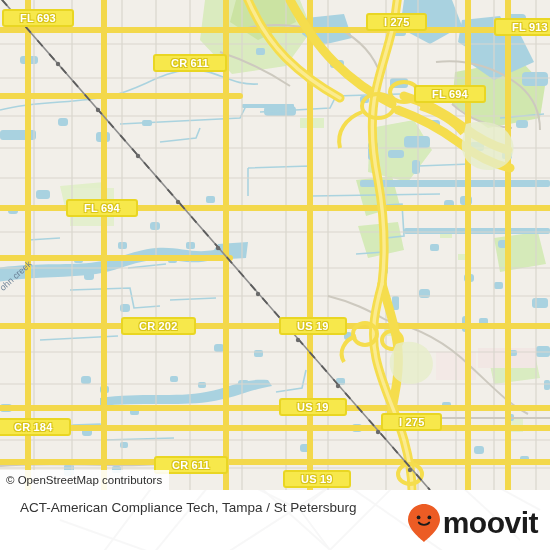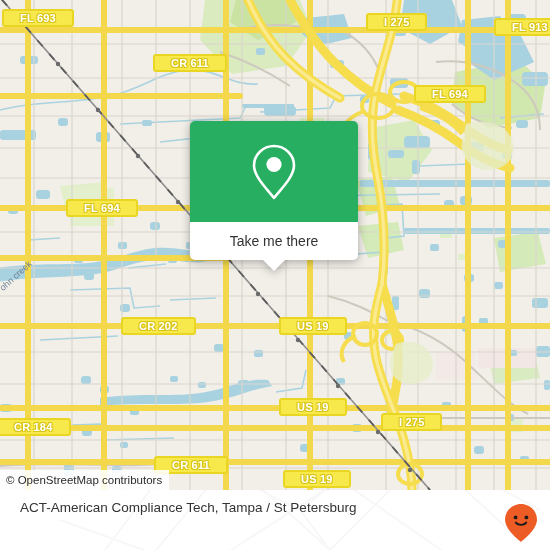--- a/index.html
+++ b/index.html
@@ -436,32 +436,20 @@
     <div class="shield" style="left:121px;top:317px;">CR 202</div>
     <div class="shield" style="left:279px;top:317px;">US 19</div>
     <div class="shield" style="left:279px;top:398px;">US 19</div>
     <div class="shield" style="left:381px;top:413px;">I 275</div>
     <div class="shield" style="left:-4px; top:418px;">CR 184</div>
     <div class="shield" style="left:154px;top:456px;">CR 611</div>
     <div class="shield" style="left:283px;top:470px;">US 19</div>
 
     <div class="water-label" style="left:1px; top:284px; transform:rotate(-42deg);">ohn creek</div>
 
-    <div id="popup">
-      <div id="popup-header">
-        <svg width="48" height="60" viewBox="0 0 48 60">
-          <path d="M24 4 C13 4 4 12.8 4 23.6 C4 35 18 48 24 56 C30 48 44 35 44 23.6 C44 12.8 35 4 24 4 Z" fill="none" stroke="#ffffff" stroke-width="2.6" stroke-linejoin="round"></path>
-          <circle cx="24" cy="22.5" r="7.6" fill="#ffffff"></circle>
-        </svg>
-      </div>
-      <div id="popup-footer">
-        <span id="popup-footer-label">Take me there</span>
-        <div id="popup-pointer"></div>
-      </div>
-    </div>
 
     <div id="attribution">© OpenStreetMap contributors</div>
   </div>
 
   <div id="footer">
     <svg id="footer-watermark" viewBox="0 0 550 180">
       <g stroke="#e9e9ea" stroke-width="2" fill="none">
         <path d="M 90 180 L 180 60 L 300 120 L 400 40 L 520 150"></path>
         <path d="M 140 180 L 230 70 L 330 160 L 430 60 L 540 120"></path>
         <path d="M 60 130 L 200 180 L 340 90 L 470 180"></path>
@@ -473,16 +461,17 @@
 
     <div id="footer-caption">ACT-American Compliance Tech, Tampa / St Petersburg</div>
 
     <div id="brand">
       <svg id="brand-mark" width="34" height="40" viewBox="0 0 34 40">
         <path d="M17 1 C8.2 1 1 8 1 16.6 C1 26.2 13 35.6 17 39 C21 35.6 33 26.2 33 16.6 C33 8 25.8 1 17 1 Z" fill="#ec5c24"></path>
         <circle cx="11.6" cy="14.4" r="1.9" fill="#1b1b1b"></circle>
         <circle cx="22.4" cy="14.4" r="1.9" fill="#1b1b1b"></circle>
         <path d="M11.8 19.6 C13.6 22.6 20.4 22.6 22.2 19.6" stroke="#1b1b1b" stroke-width="1.9" fill="none" stroke-linecap="round"></path>
       </svg>
+      <span id="brand-text">moovit</span>
     </div>
   </div>
 
 </div>
 
 </body></html>

